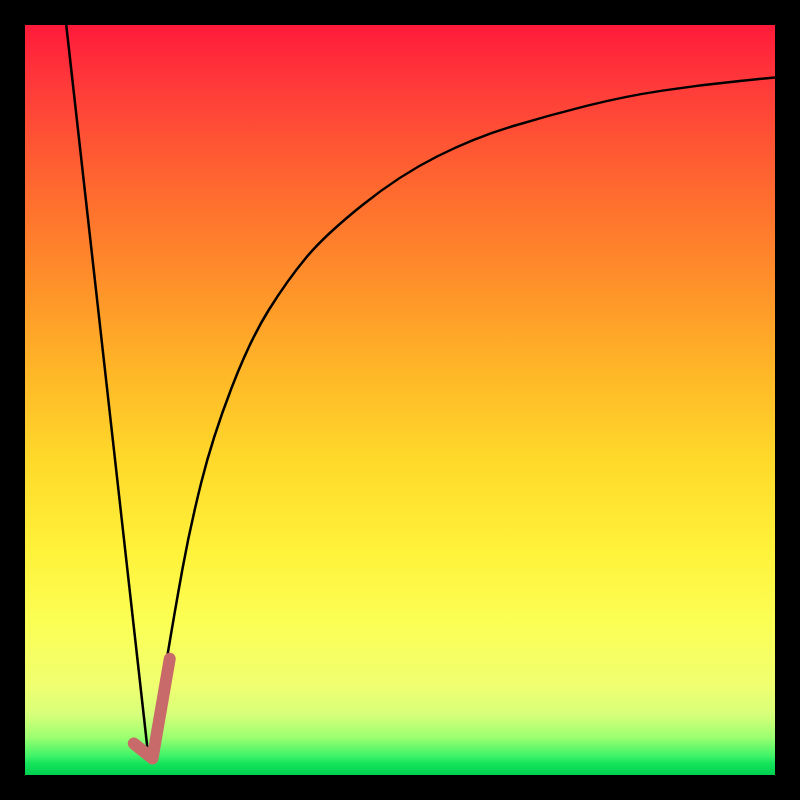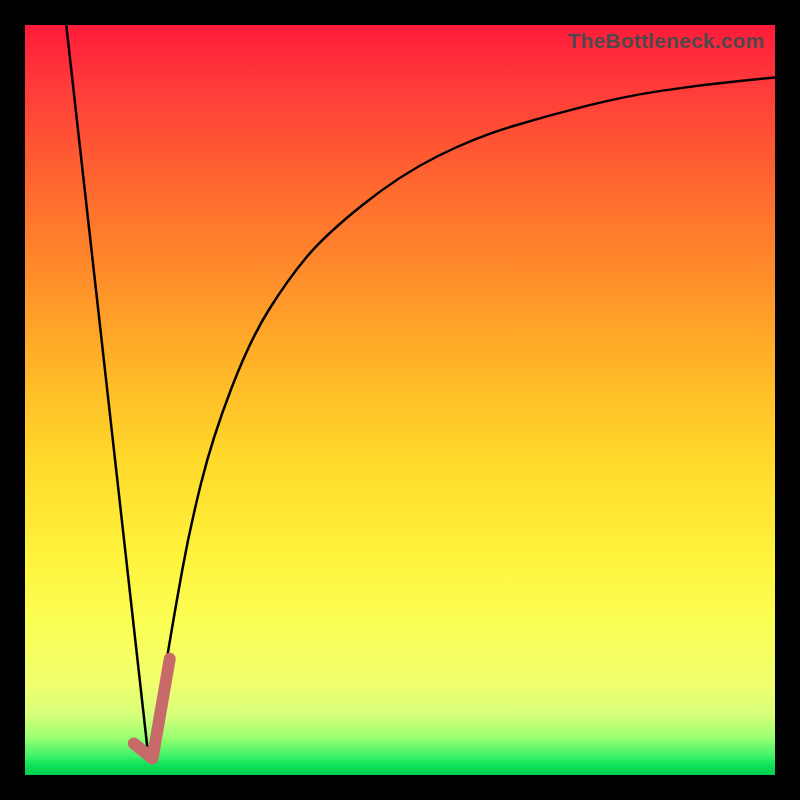--- a/index.html
+++ b/index.html
@@ -58,20 +58,19 @@
     top: 0;
     width: 750px;
     height: 750px;
   }
 </style>
 </head>
 <body>
 
 <div class="frame">
   <div class="plot-area">
-    <div class="watermark">TheBottleneck.com</div>
     <svg class="curve-layer" viewBox="0 0 750 750" preserveAspectRatio="none">
         <path d="M 41.25 0 L 123.75 735" fill="none" stroke="#000000" stroke-width="2.5" stroke-linejoin="round" stroke-linecap="butt"></path>
         <path d="M 123.75 735 Q 135 675 142.5 630 Q 150 585 157.5 543.75 Q 165 502.5 176.25 457.5 Q 187.5 412.5 206.25 363.75 Q 225 315.00000000000006 243.75 285 Q 262.5 255 281.25 232.5 Q 300 210 337.5 180 Q 375 150 412.5 131.25 Q 450 112.5 487.5 101.25 Q 525 90 562.5 80.625 Q 600 71.25 637.5 65.625 Q 675 60 712.5 56.25 T 750 52.5" fill="none" stroke="#000000" stroke-width="2.5" stroke-linejoin="round" stroke-linecap="butt"></path>
         <path d="M 108.74999999999999 718.5 L 127.50000000000001 733.5 L 144.75 633.75" fill="none" stroke="#c96a6a" stroke-width="12" stroke-linejoin="round" stroke-linecap="round"></path>
       </svg>
   </div>
 </div>
 
 </body></html>

